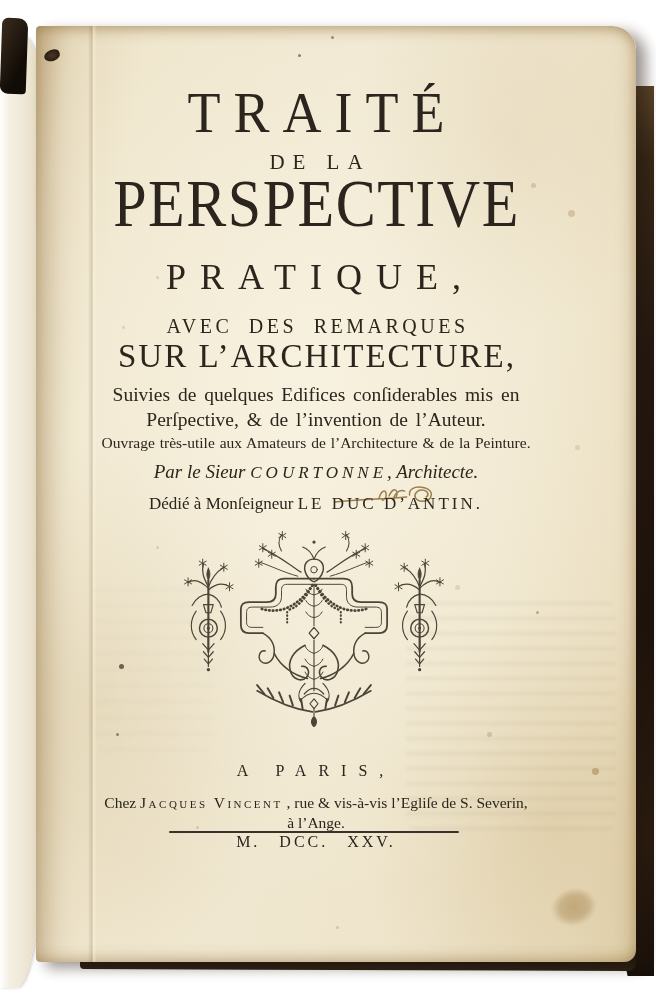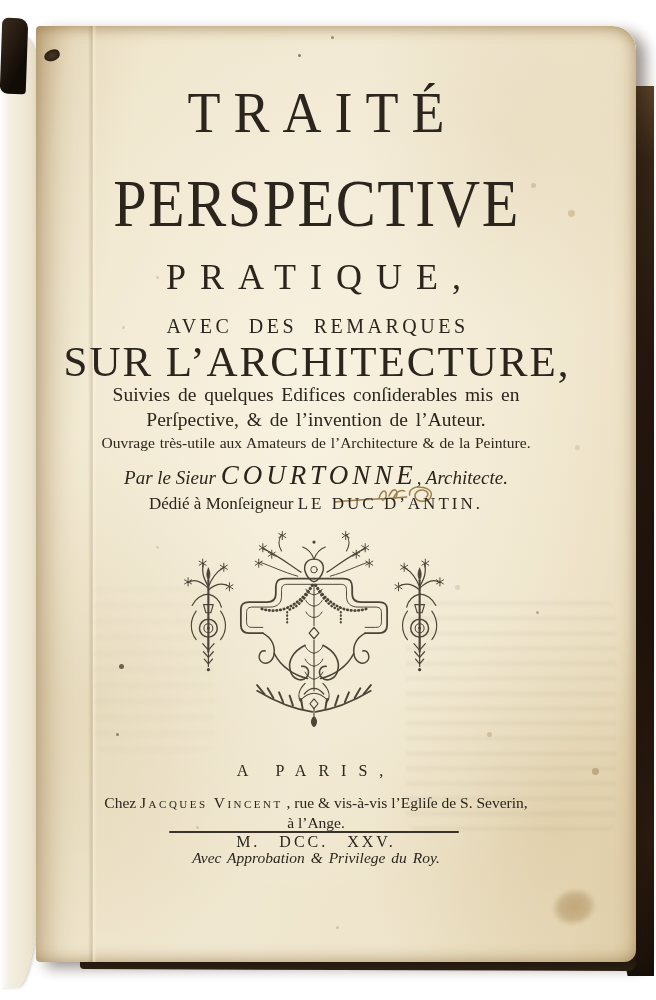--- a/index.html
+++ b/index.html
@@ -43,25 +43,25 @@
   .verso2{position:absolute;left:58px;top:556px;width:120px;height:170px;opacity:.25;filter:blur(1.5px);
     background:repeating-linear-gradient(0deg,rgba(125,118,88,.10) 0 5px,rgba(125,118,88,0) 5px 16px);border-radius:10px;}
 
   
   .line{position:absolute;left:0;right:40px;text-align:center;color:#2b251d;line-height:1;white-space:nowrap;}
   .t1{top:60px;font-size:54px;letter-spacing:13px;padding-left:13px;transform:scaleY(1.05);}
   .t2{top:126px;font-size:21px;letter-spacing:8px;padding-left:8px;}
   .t3{top:148px;font-size:60px;letter-spacing:1.5px;padding-left:1px;transform:scaleY(1.12);}
   .t4{top:233px;font-size:36px;letter-spacing:14px;padding-left:9px;}
   .avec{top:290px;font-size:20px;letter-spacing:3.5px;word-spacing:8px;padding-left:3px;}
-  .sur{top:314px;font-size:43px;letter-spacing:2px;padding-left:2px;}
+  .sur{top:314px;font-size:33px;letter-spacing:2px;padding-left:2px;}
   .suivies{top:356px;font-size:19.5px;line-height:1.3;word-spacing:3px;}
   .ouvrage{top:409px;font-size:15.5px;word-spacing:1px;}
   .par{top:436px;font-size:19px;font-style:italic;}
-  .par .caps{letter-spacing:4px;font-size:27px;}
+  .par .caps{letter-spacing:4px;font-size:17px;}
   .dedie{top:469px;font-size:17px;}
   .dedie .caps{letter-spacing:3px;text-align:center;}
   .aparis{top:737px;font-size:16px;letter-spacing:12px;}
   .chez{top:767px;font-size:15.5px;line-height:1.3;}
   .chez .sc{font-variant:small-caps;letter-spacing:2.5px;}
   .rule{position:absolute;left:133px;top:805px;width:290px;height:2px;background:#38322a;border-radius:1px;}
   .date{top:808px;font-size:16px;letter-spacing:3px;word-spacing:12px;}
   .priv{top:824px;font-size:15.5px;font-style:italic;word-spacing:2px;}
 
   
@@ -103,20 +103,21 @@
   <div class="board-bottom"></div>
   <div class="spine-sliver"></div>
   <div class="clasp"></div>
 
   <div class="page">
     <div class="crease"></div>
     <div class="verso"></div>
     <div class="verso2"></div>
 
     <div class="line t1">TRAITÉ</div>
+    <div class="line t2">DE LA</div>
     <div class="line t3">PERSPECTIVE</div>
     <div class="line t4">PRATIQUE,</div>
     <div class="line avec">AVEC DES REMARQUES</div>
     <div class="line sur">SUR L’ARCHITECTURE,</div>
 
     <div class="line suivies"><span>Suivies de quelques Edifices conſiderables mis en</span><br><span>Perſpective, &amp; de l’invention de l’Auteur.</span></div>
 
     <div class="line ouvrage">Ouvrage très-utile aux Amateurs de l’Architecture &amp; de la Peinture.</div>
 
     <div class="line par"><span>Par le Sieur </span><span class="caps">COURTONNE</span><span>, Architecte.</span></div>
@@ -197,19 +198,18 @@
         <path d="M160,227 C155,231 155,237 160,241 C165,237 165,231 160,227 Z" fill="#4b4437" stroke="none"></path>
       </g>
     </svg>
 
     <div class="line aparis">A PARIS,</div>
 
     <div class="line chez"><span>Chez </span><span class="sc">Jacques Vincent</span><span> , rue &amp; vis-à-vis l’Egliſe de S. Severin,</span><br><span>à l’Ange.</span></div>
 
     <div class="rule"></div>
     <div class="line date">M. DCC. XXV.</div>
-    <div class="line priv">Avec Approbation &amp; Privilege du Roy.</div>
 
     <div class="stain1"></div>
     <div class="freckles"></div>
     <div class="specks"></div>
   </div>
 </div>
 
 </body></html>

